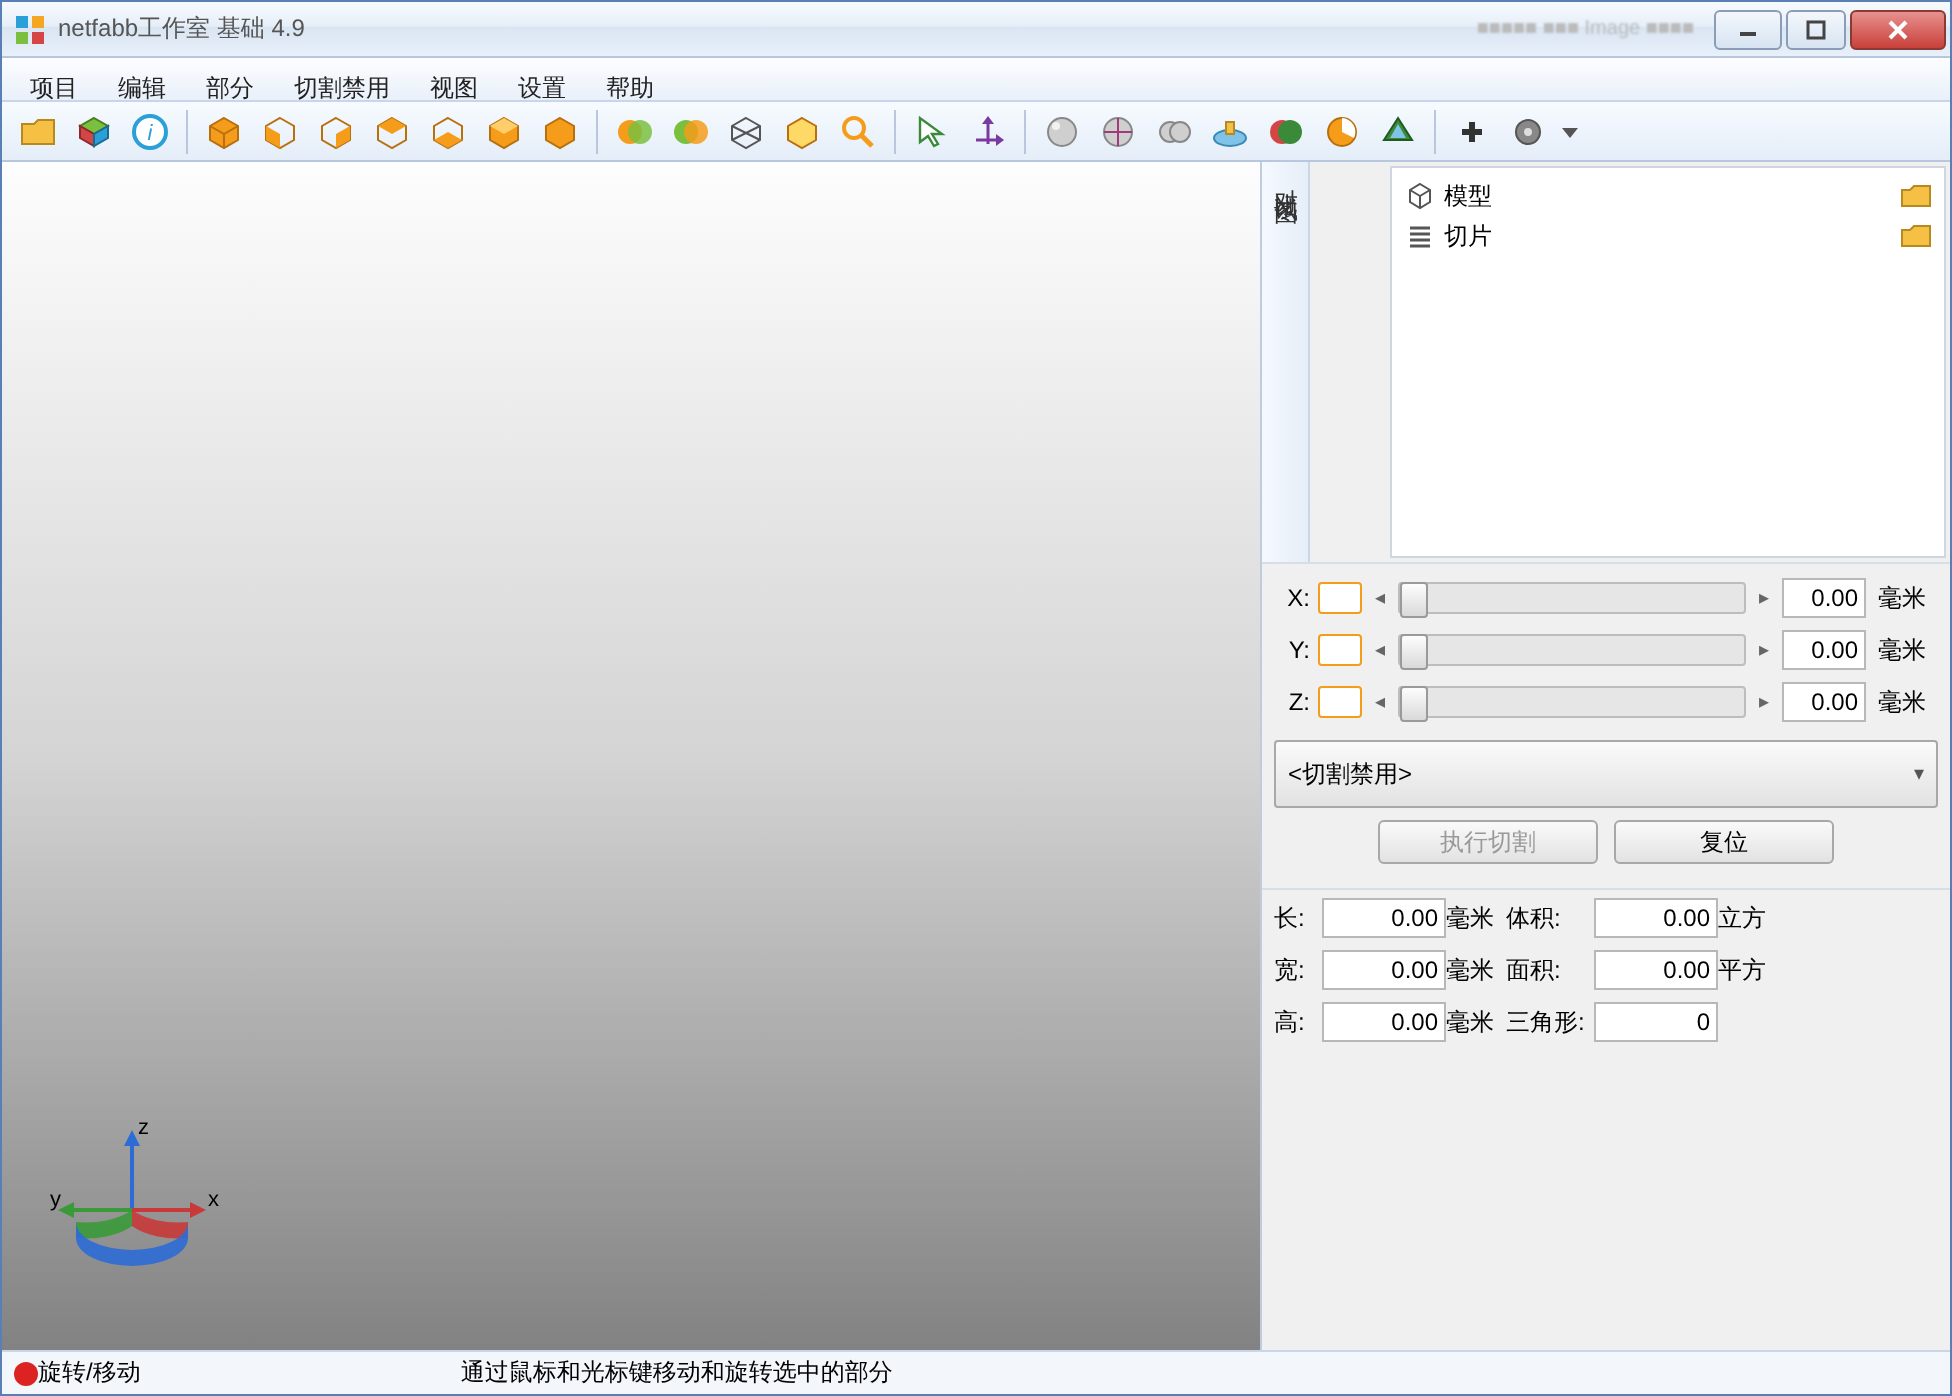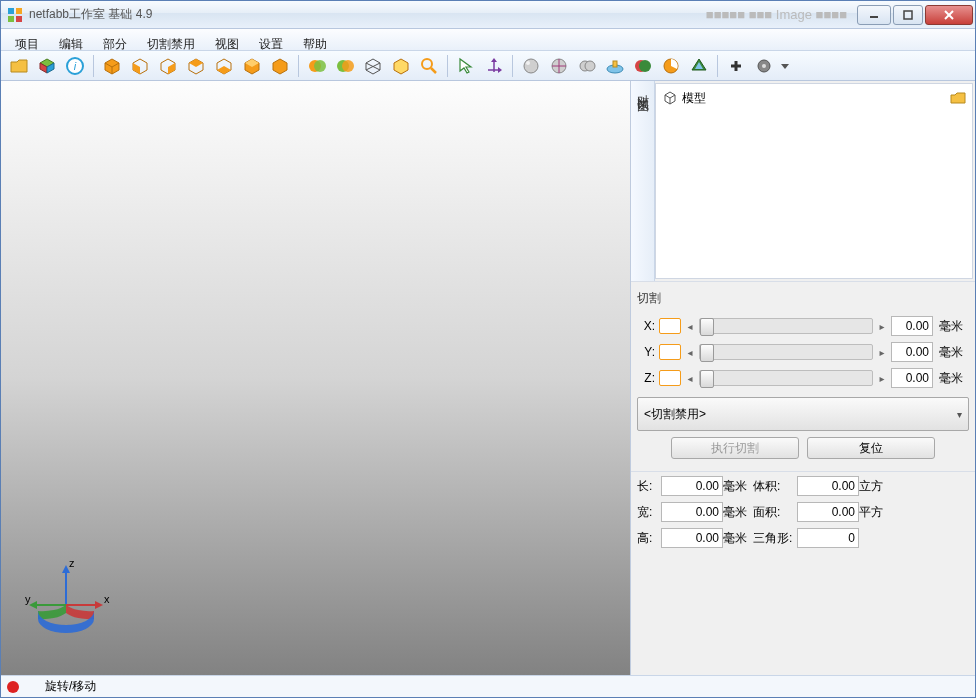--- a/index.html
+++ b/index.html
@@ -36,21 +36,21 @@
   font-size: 10px; color: #444;
 }
 .win-btn.max { width: 30px; }
 .win-btn.close {
   width: 48px;
   background: linear-gradient(#e7918f,#c8403a);
   border-color: #8b3a33;
   color: #fff;
   font-weight: bold;
 }
-.ghost-text { color: #bbb; font-size: 13px; margin-right: 8px; filter: blur(0.5px);}
+.ghost-text { color: #bbb; font-size: 10px; margin-right: 8px; filter: blur(0.5px);}
 
 .menubar {
   height: 22px;
   background: linear-gradient(#fcfdff,#e9f0fa);
   border-bottom: 1px solid #c9d6e8;
   display: flex; align-items: center;
   padding-left: 6px; gap: 4px;
 }
 .menu-item { padding: 2px 8px; color: #222; margin-top: 10px; }
 
@@ -89,21 +89,21 @@
   border-right: 1px solid #c9d6e8;
   display: flex; flex-direction: column; align-items: center;
   padding-top: 4px;
   font-size: 12px;
 }
 .vtabs .vt-label {
   writing-mode: vertical-rl;
   letter-spacing: 2px;
   color: #333;
 }
-.rtop { display: flex; height: 200px; }
+.rtop { display: flex; height: 200px; gap: 40px; }
 .tree {
   flex: 1; background: #fff; border: 1px solid #cfd6e2;
   margin: 2px 2px 2px 0;
   padding: 4px 2px;
   overflow: auto;
 }
 .tree-row {
   display: flex; align-items: center; height: 20px;
   padding: 0 4px;
 }
@@ -149,21 +149,21 @@
   border: 1px solid #a8a8a8;
   background: linear-gradient(#fafafa,#e2e2e2);
   padding: 16px 6px;
   display: flex; align-items: center;
   border-radius: 2px;
   margin: 6px 0;
 }
 .combo::after { content: "▾"; margin-left: auto; color: #555; font-size:10px;}
 .btn-row { display: flex; gap: 8px; justify-content: center; margin: 4px 0 8px;}
 .btn {
-  width: 128px; height: 22px;
+  width: 110px; height: 22px;
   border: 1px solid #a8a8a8;
   background: linear-gradient(#fafafa,#e2e2e2);
   border-radius: 3px;
   font-family: inherit; font-size: 12px;
 }
 .btn:disabled { color: #999; }
 .info-grid {
   display: grid;
   grid-template-columns: 24px 62px 30px 44px 62px 30px;
   row-gap: 6px;
@@ -180,21 +180,21 @@
   border: 1px solid #a8a8a8;
   background: linear-gradient(#fafafa,#e2e2e2);
   border-radius: 3px;
   margin: 4px 0 8px;
 }
 .status {
   height: 22px;
   border-top: 1px solid #c9d6e8;
   background: #f3f7fc;
   display: flex; align-items: center;
-  padding: 0 6px; gap: 26px;
+  padding: 0 6px; gap: 0;
 }
 .status .dot { width: 12px; height: 12px; border-radius: 50%; background: #d22; }
 .status .s2 { margin-left: 160px; }
 </style>
 </head>
 <body>
 
 <div class="titlebar">
   <svg class="app-icon" viewBox="0 0 16 16">
     <rect x="1" y="1" width="6" height="6" fill="#2aa0d8"></rect>
@@ -438,25 +438,38 @@
                 <line x1="2" y1="4" x2="7" y2="7" stroke="#555"></line>
                 <line x1="12" y1="4" x2="7" y2="7" stroke="#555"></line>
                 <line x1="7" y1="7" x2="7" y2="13" stroke="#555"></line>
               </svg>
             </span>
           <span>模型</span>
           <svg class="folder">
               <path d="M1 3 L5 3 L7 1 L15 1 L15 11 L1 11 Z" fill="#f5c043" stroke="#b78a1f"></path>
             </svg>
         </div>
+        <div class="tree-row">
+          <span class="ticon">
+              <svg width="14" height="14">
+                <line x1="2" y1="3" x2="12" y2="3" stroke="#555" stroke-width="1.5"></line>
+                <line x1="2" y1="6" x2="12" y2="6" stroke="#555" stroke-width="1.5"></line>
+                <line x1="2" y1="9" x2="12" y2="9" stroke="#555" stroke-width="1.5"></line>
+                <line x1="2" y1="12" x2="12" y2="12" stroke="#555" stroke-width="1.5"></line>
+              </svg>
+            </span>
+          <span>切片</span>
+          <svg class="folder">
+              <path d="M1 3 L5 3 L7 1 L15 1 L15 11 L1 11 Z" fill="#f5c043" stroke="#b78a1f"></path>
+            </svg>
+        </div>
       </div>
     </div>
 
     <div class="panel">
-      <div class="panel-title">切割</div>
       <div class="cut-row">
         <span class="axis-label">X:</span>
         <span class="axis-box"></span>
         <span class="spin">◂</span>
         <div class="track">
             <div class="thumb"></div>
           </div>
         <span class="spin">▸</span>
         <input class="val-input" value="0.00" style="">
         <span class="unit">毫米</span>
@@ -516,13 +529,14 @@
         <span></span>
       </div>
     </div>
     <div style="flex:1;background:#f0f0f0;"></div>
   </div>
 </div>
 
 <div class="status">
   <span class="dot"></span>
   <span>旋转/移动</span>
+  <span class="s2">通过鼠标和光标键移动和旋转选中的部分</span>
 </div>
 
 </body></html>

